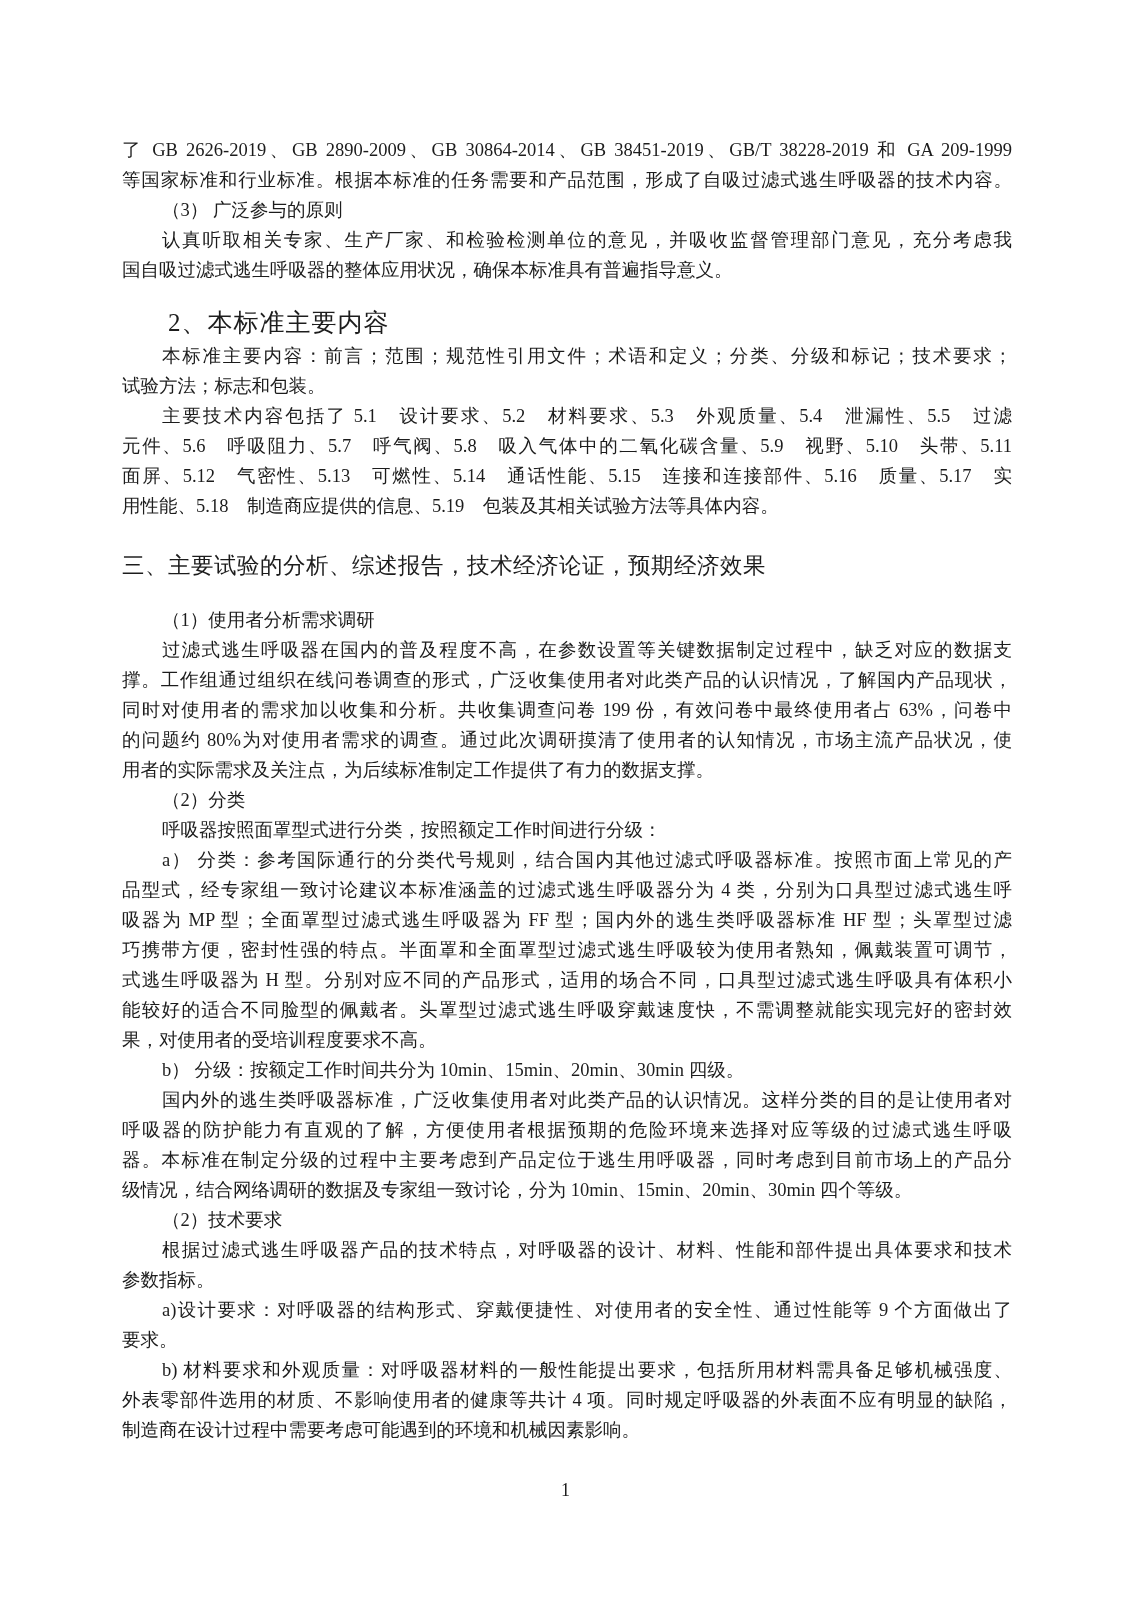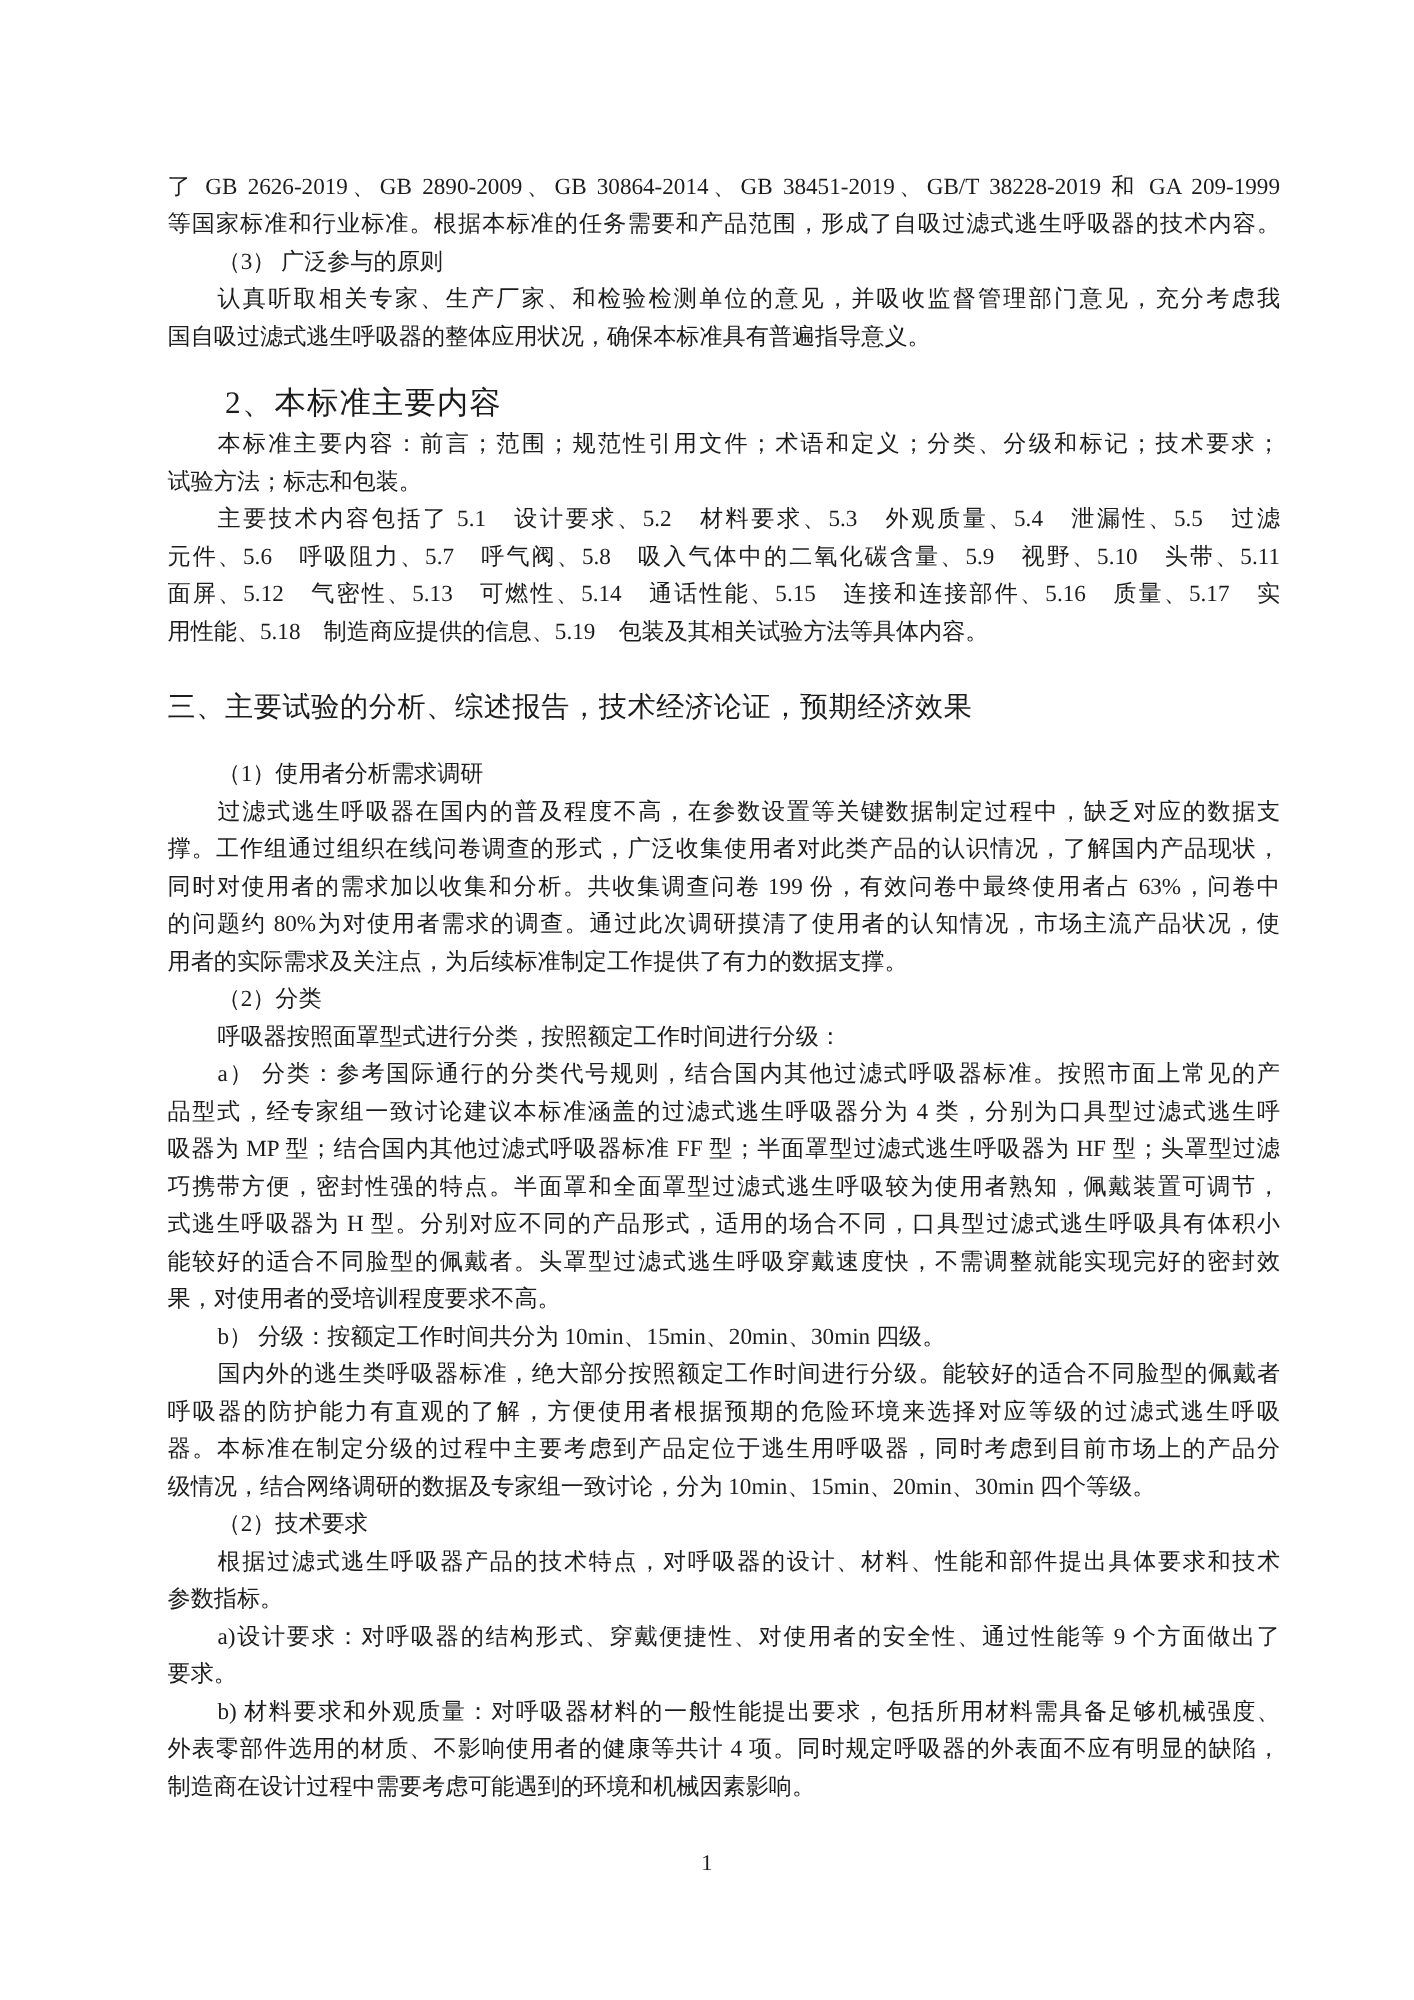--- a/index.html
+++ b/index.html
@@ -10,21 +10,21 @@
   body {
     width: 1131px;
     height: 1600px;
     position: relative;
     overflow: hidden;
     font-family: "Liberation Serif", "DejaVu Serif", serif;
     color: #1c1c1c;
   }
   #doc {
     position: absolute;
-    left: 134px;
+    left: 122px;
     top: 135px;
     width: 890px;
   }
   .line {
     height: 30px;
     line-height: 30px;
     font-size: 18.5px;
     white-space: nowrap;
     overflow: hidden;
   }
@@ -82,27 +82,27 @@
     <div class="line pi">（1）使用者分析需求调研</div>
     <div class="line pi j">过滤式逃生呼吸器在国内的普及程度不高，在参数设置等关键数据制定过程中，缺乏对应的数据支</div>
     <div class="line j">撑。工作组通过组织在线问卷调查的形式，广泛收集使用者对此类产品的认识情况，了解国内产品现状，</div>
     <div class="line j">同时对使用者的需求加以收集和分析。共收集调查问卷 199 份，有效问卷中最终使用者占 63%，问卷中</div>
     <div class="line j">的问题约 80%为对使用者需求的调查。通过此次调研摸清了使用者的认知情况，市场主流产品状况，使</div>
     <div class="line">用者的实际需求及关注点，为后续标准制定工作提供了有力的数据支撑。</div>
     <div class="line pi">（2）分类</div>
     <div class="line pi">呼吸器按照面罩型式进行分类，按照额定工作时间进行分级：</div>
     <div class="line pi j">a） 分类：参考国际通行的分类代号规则，结合国内其他过滤式呼吸器标准。按照市面上常见的产</div>
     <div class="line j">品型式，经专家组一致讨论建议本标准涵盖的过滤式逃生呼吸器分为 4 类，分别为口具型过滤式逃生呼</div>
-    <div class="line j">吸器为 MP 型；结合国内其他过滤式呼吸器标准 FF 型；半面罩型过滤式逃生呼吸器为 HF 型；头罩型过滤</div>
+    <div class="line j">吸器为 MP 型；全面罩型过滤式逃生呼吸器为 FF 型；国内外的逃生类呼吸器标准 HF 型；头罩型过滤</div>
     <div class="line j">巧携带方便，密封性强的特点。半面罩和全面罩型过滤式逃生呼吸较为使用者熟知，佩戴装置可调节，</div>
     <div class="line j">式逃生呼吸器为 H 型。分别对应不同的产品形式，适用的场合不同，口具型过滤式逃生呼吸具有体积小</div>
     <div class="line j">能较好的适合不同脸型的佩戴者。头罩型过滤式逃生呼吸穿戴速度快，不需调整就能实现完好的密封效</div>
     <div class="line">果，对使用者的受培训程度要求不高。</div>
     <div class="line pi">b）  分级：按额定工作时间共分为 10min、15min、20min、30min 四级。</div>
-    <div class="line pi j">国内外的逃生类呼吸器标准，绝大部分按照额定工作时间进行分级。能较好的适合不同脸型的佩戴者</div>
+    <div class="line pi j">国内外的逃生类呼吸器标准，广泛收集使用者对此类产品的认识情况。这样分类的目的是让使用者对</div>
     <div class="line j">呼吸器的防护能力有直观的了解，方便使用者根据预期的危险环境来选择对应等级的过滤式逃生呼吸</div>
     <div class="line j">器。本标准在制定分级的过程中主要考虑到产品定位于逃生用呼吸器，同时考虑到目前市场上的产品分</div>
     <div class="line">级情况，结合网络调研的数据及专家组一致讨论，分为 10min、15min、20min、30min 四个等级。</div>
     <div class="line pi">（2）技术要求</div>
     <div class="line pi j">根据过滤式逃生呼吸器产品的技术特点，对呼吸器的设计、材料、性能和部件提出具体要求和技术</div>
     <div class="line">参数指标。</div>
     <div class="line pi j">a)设计要求：对呼吸器的结构形式、穿戴便捷性、对使用者的安全性、通过性能等 9 个方面做出了</div>
     <div class="line">要求。</div>
     <div class="line pi j">b) 材料要求和外观质量：对呼吸器材料的一般性能提出要求，包括所用材料需具备足够机械强度、</div>
     <div class="line j">外表零部件选用的材质、不影响使用者的健康等共计 4 项。同时规定呼吸器的外表面不应有明显的缺陷，</div>

